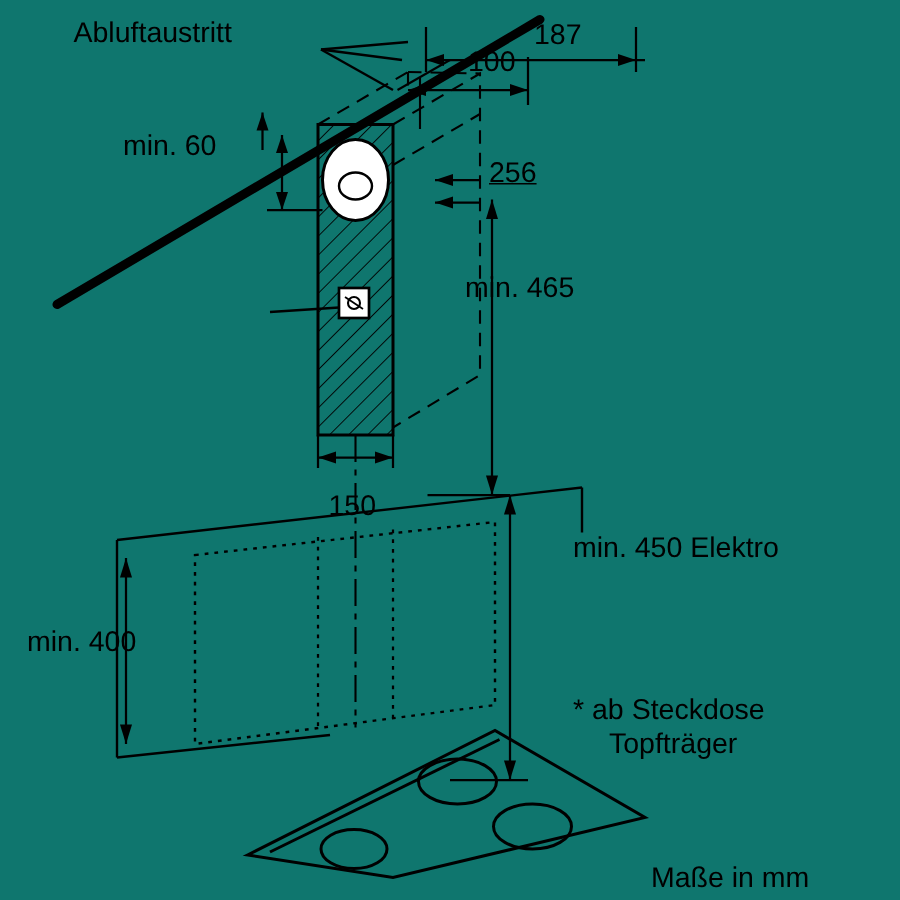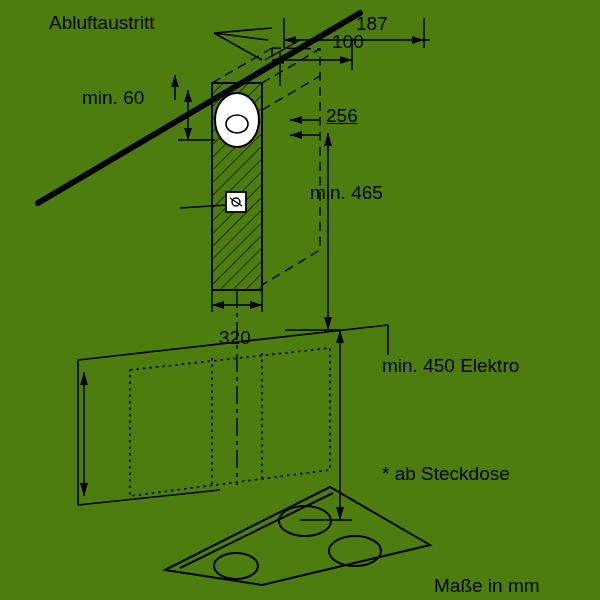--- a/index.html
+++ b/index.html
@@ -4,21 +4,21 @@
 <style>
   html, body {
     margin: 0;
     padding: 0;
     background: #ffffff;
   }
   #stage {
     position: relative;
     width: 600px;
     height: 600px;
-    background: #4d7c0f;
+    background: #0f766e;
     font-family: "Liberation Sans", sans-serif;
     overflow: hidden;
   }
   #stage svg {
     position: absolute;
     left: 0;
     top: 0;
   }
   .lbl {
     position: absolute;
@@ -171,21 +171,23 @@
       <ellipse cx="305" cy="521" rx="26" ry="15"></ellipse>
       <ellipse cx="355" cy="551" rx="26" ry="15"></ellipse>
       <ellipse cx="236" cy="566" rx="22" ry="13"></ellipse>
     </g>
 
   </svg>
 
   <div class="lbl lbl-lg" style="left:49px; top:12px;">Abluftaustritt</div>
   <div class="lbl lbl-lg" style="left:82px; top:87px;">min. 60</div>
   <div class="lbl lbl-lg" style="left:356px; top:13px;">187</div>
-  <div class="lbl lbl-lg" style="left:312px; top:31px;margin-left:20px;">100</div>
+  <div class="lbl lbl-lg" style="left:312px; top:31px;">100</div>
   <div class="lbl lbl-lg" style="left:326px; top:105px;text-decoration:underline;">256</div>
   <div class="lbl lbl-lg" style="left:310px; top:182px;text-align:center;">min. 465</div>
-  <div class="lbl lbl-lg" style="left:219px; top:327px;">320</div>
+  <div class="lbl lbl-lg" style="left:219px; top:327px;">150</div>
+  <div class="lbl lbl-lg" style="left:18px; top:418px;">min. 400</div>
   <div class="lbl lbl-lg" style="left:382px; top:355px;">min. 450 Elektro</div>
   <div class="lbl lbl-lg" style="left:382px; top:463px;">* ab Steckdose</div>
+  <div class="lbl lbl-lg" style="left:406px; top:486px;">Topfträger</div>
   <div class="lbl lbl-lg" style="left:434px; top:575px;">Maße in mm</div>
 
 </div>
 
 </body></html>

